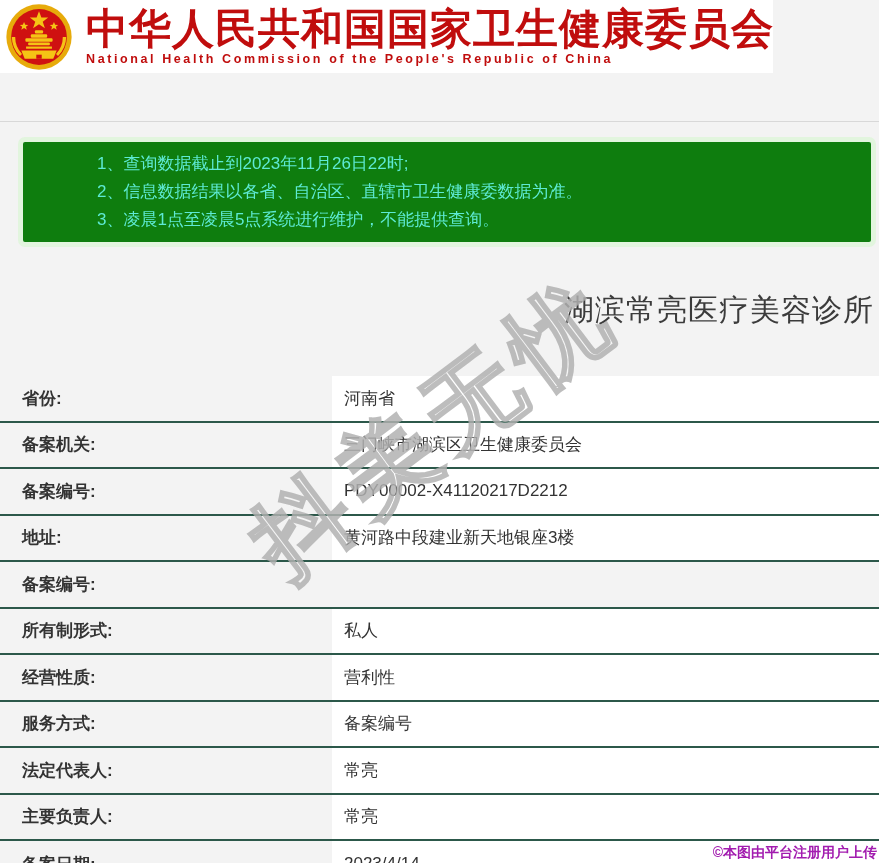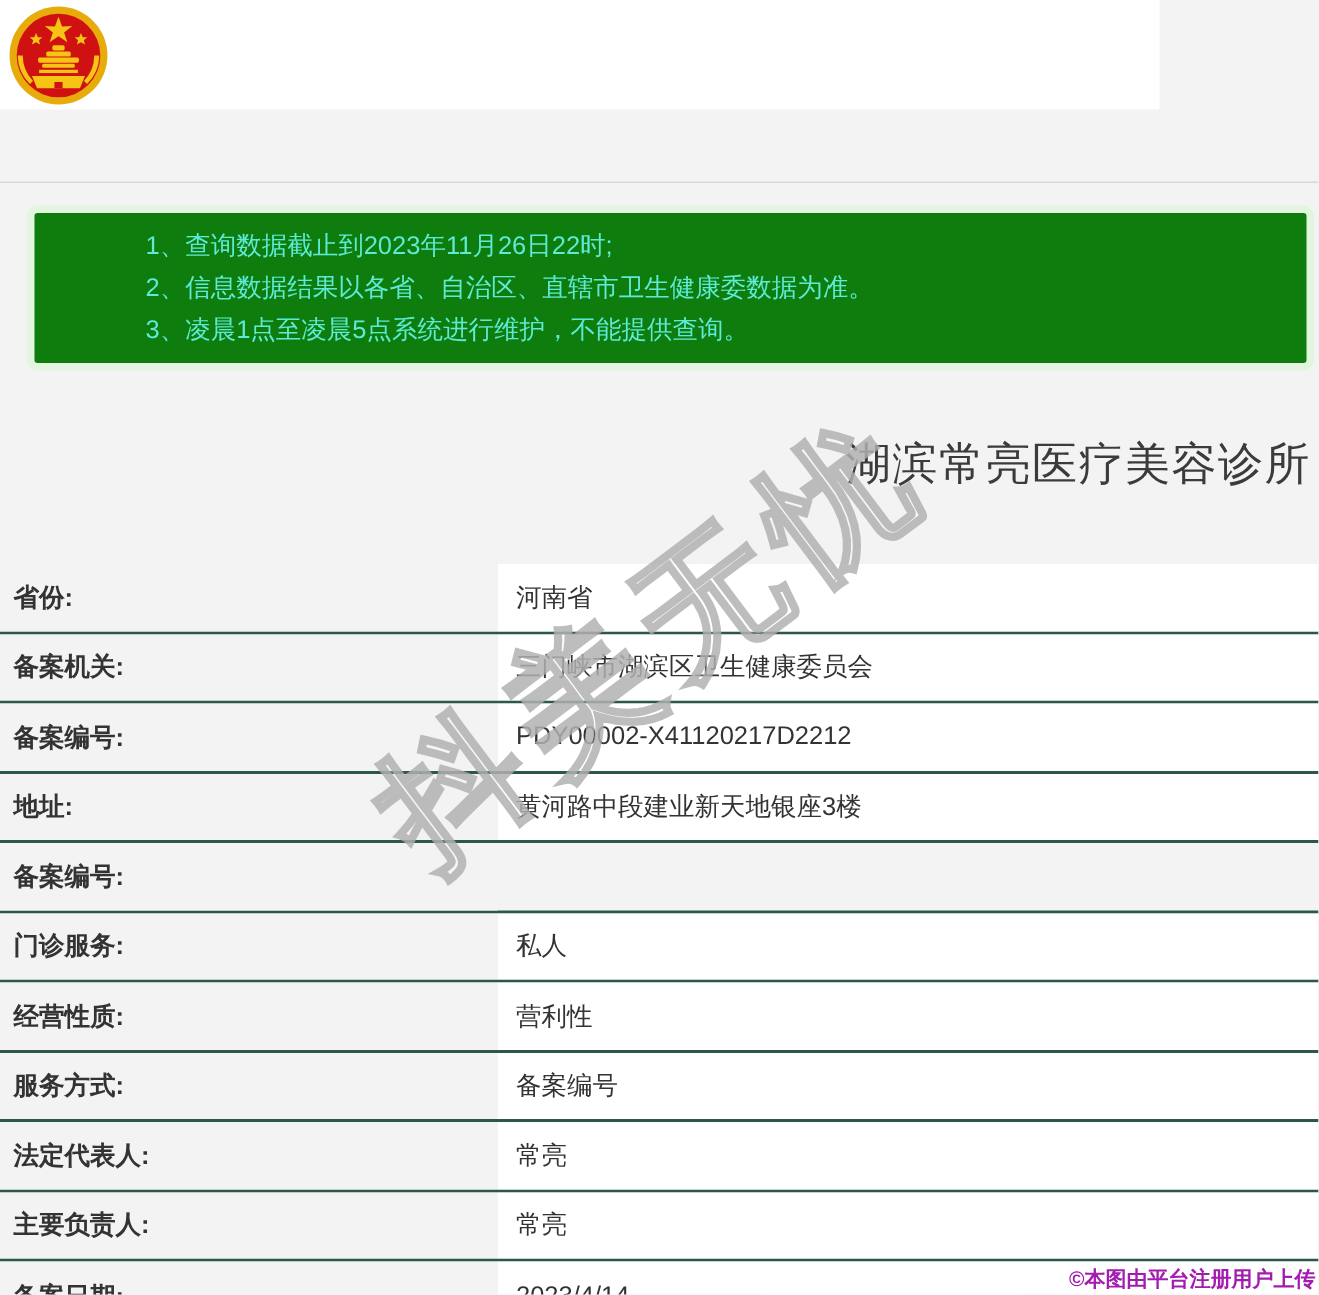--- a/index.html
+++ b/index.html
@@ -44,21 +44,21 @@
   }
   
   .info-table { margin-top:41px; }
   .row {
     display:flex; height:46.5px;
     border-bottom:2px solid #2c584a;
   }
   .row:last-child { border-bottom:none; }
   .cell-label {
     width:332px; flex:0 0 auto; background:#f3f3f3;
-    display:flex; align-items:center; padding-left:9px;
+    display:flex; align-items:center; padding-left:22px;
     font-size:17px; font-weight:bold; color:#333;
   }
   .cell-value {
     flex:1; background:#ffffff;
     display:flex; align-items:center; padding-left:12px;
     font-size:17px; color:#333;text-align:center;
   }
   
   .watermark {
     position:absolute; left:220px; top:363px; width:430px; height:130px;
@@ -90,20 +90,24 @@
     <rect x="30" y="52" width="40" height="5" rx="1.5" fill="#f5c415"></rect>
     <rect x="34" y="58" width="32" height="4" rx="1.5" fill="#f5c415"></rect>
     <rect x="38" y="46" width="24" height="5" rx="1.5" fill="#f5c415"></rect>
     <rect x="44" y="40" width="12" height="5" rx="1.5" fill="#f5c415"></rect>
     <rect x="31" y="64" width="38" height="3.2" fill="#f5c415"></rect>
     <path d="M24 70 h52 l-5 12 h-42 z" fill="#f5c415"></path>
     <path d="M46 76 h8 v6 h-8 z" fill="#cf1111"></path>
     <path d="M10 50 a40 40 0 0 0 12 28 l3-3 a36 36 0 0 1 -10-25 z" fill="#f5c415"></path>
     <path d="M90 50 a40 40 0 0 1 -12 28 l-3-3 a36 36 0 0 0 10-25 z" fill="#f5c415"></path>
   </svg>
+  <div class="masthead-text">
+    <div class="title-cn">中华人民共和国国家卫生健康委员会</div>
+    <div class="title-en">National Health Commission of the People's Republic of China</div>
+  </div>
 </div>
 
 <div class="top-divider"></div>
 
 <div class="notice">
   <div class="notice-line">1、查询数据截止到2023年11月26日22时;</div>
   <div class="notice-line">2、信息数据结果以各省、自治区、直辖市卫生健康委数据为准。</div>
   <div class="notice-line">3、凌晨1点至凌晨5点系统进行维护，不能提供查询。</div>
 </div>
 
@@ -123,21 +127,21 @@
     <div class="cell-value">PDY00002-X41120217D2212</div>
   </div>
   <div class="row">
     <div class="cell-label">地址:</div>
     <div class="cell-value">黄河路中段建业新天地银座3楼</div>
   </div>
   <div class="row">
     <div class="cell-label">备案编号:</div>
   </div>
   <div class="row">
-    <div class="cell-label">门诊服务:</div>
+    <div class="cell-label">所有制形式:</div>
     <div class="cell-value">私人</div>
   </div>
   <div class="row">
     <div class="cell-label">经营性质:</div>
     <div class="cell-value">营利性</div>
   </div>
   <div class="row">
     <div class="cell-label">服务方式:</div>
     <div class="cell-value">备案编号</div>
   </div>

